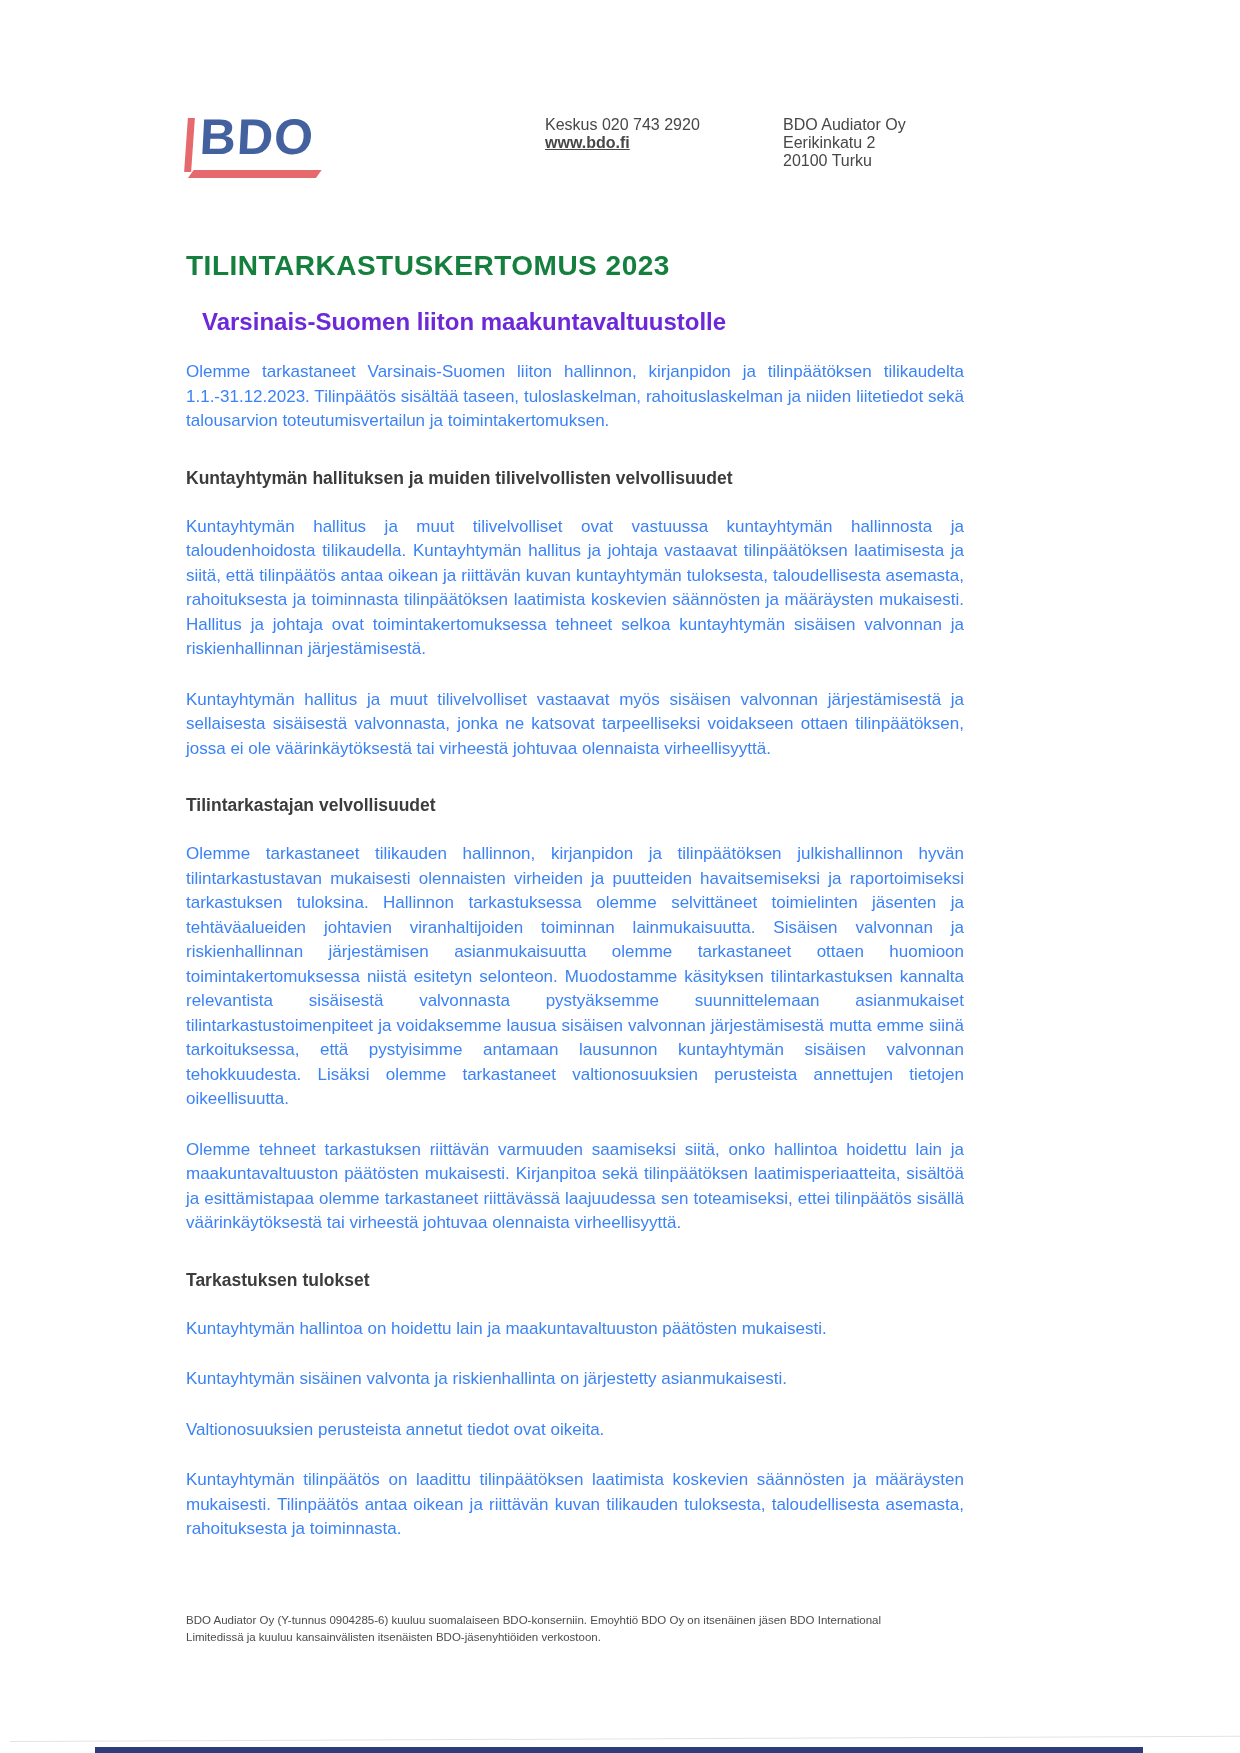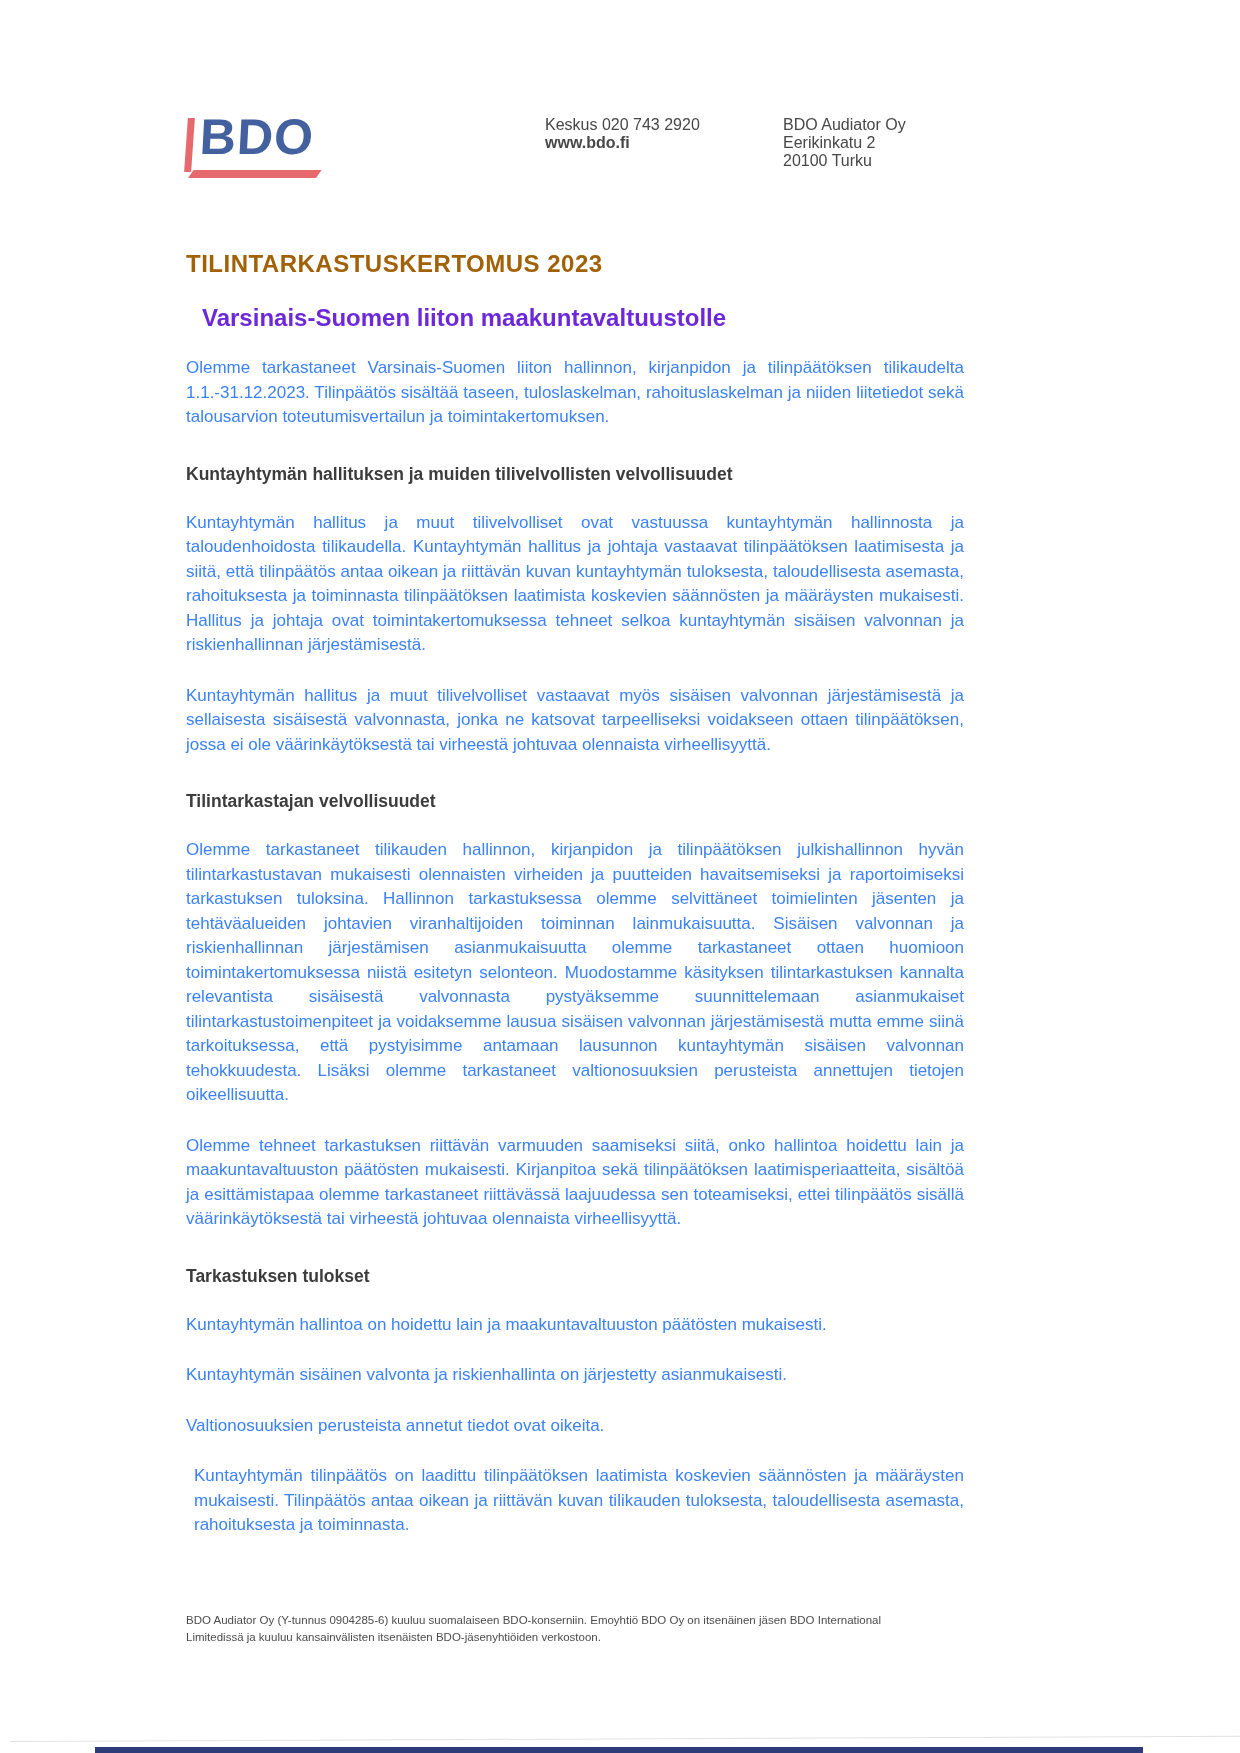--- a/index.html
+++ b/index.html
@@ -58,34 +58,34 @@
   .head-col {
     position: absolute;
     top: 116px;
     font-size: 16px;
     line-height: 18px;
     color: #474747;
     white-space: nowrap;
   }
   .head-col-contact { left: 545px; }
   .head-col-office  { left: 783px; }
-  .head-bold { font-weight: bold; }
+  .head-bold { font-weight: bold; text-decoration: underline; }
 
   
   .content {
     position: absolute;
     left: 186px;
     top: 250px;
     width: 778px;
   }
   .doc-title {
-    font-size: 24px;
+    font-size: 28px;
     font-weight: bold;
     letter-spacing: 0.5px;
-    color: #a16207;
+    color: #15803d;
     margin: 0 0 26px 0;
   }
   .addressee {
     font-size: 24px;
     font-weight: bold;
     color: #6d28d9;
     margin: 0 0 24px 16px;
   }
   .sec-heading {
     font-size: 17.5px;
@@ -93,21 +93,21 @@
     color: #3c3c3c;
     margin: 34px 0 26px 0;
   }
   .para {
     font-size: 17px;
     line-height: 24.5px;
     text-align: justify;
     color: #3b82f6;
     margin: 0 0 26px 0;
   }
-  .para:last-child { margin-bottom: 0; margin-left: 8px; }
+  .para:last-child { margin-bottom: 0; }
 
   
   .footer-legal {
     position: absolute;
     left: 186px;
     top: 1612px;
     width: 748px;
     font-size: 11.5px;
     line-height: 17px;
     color: #4c4c4c;

